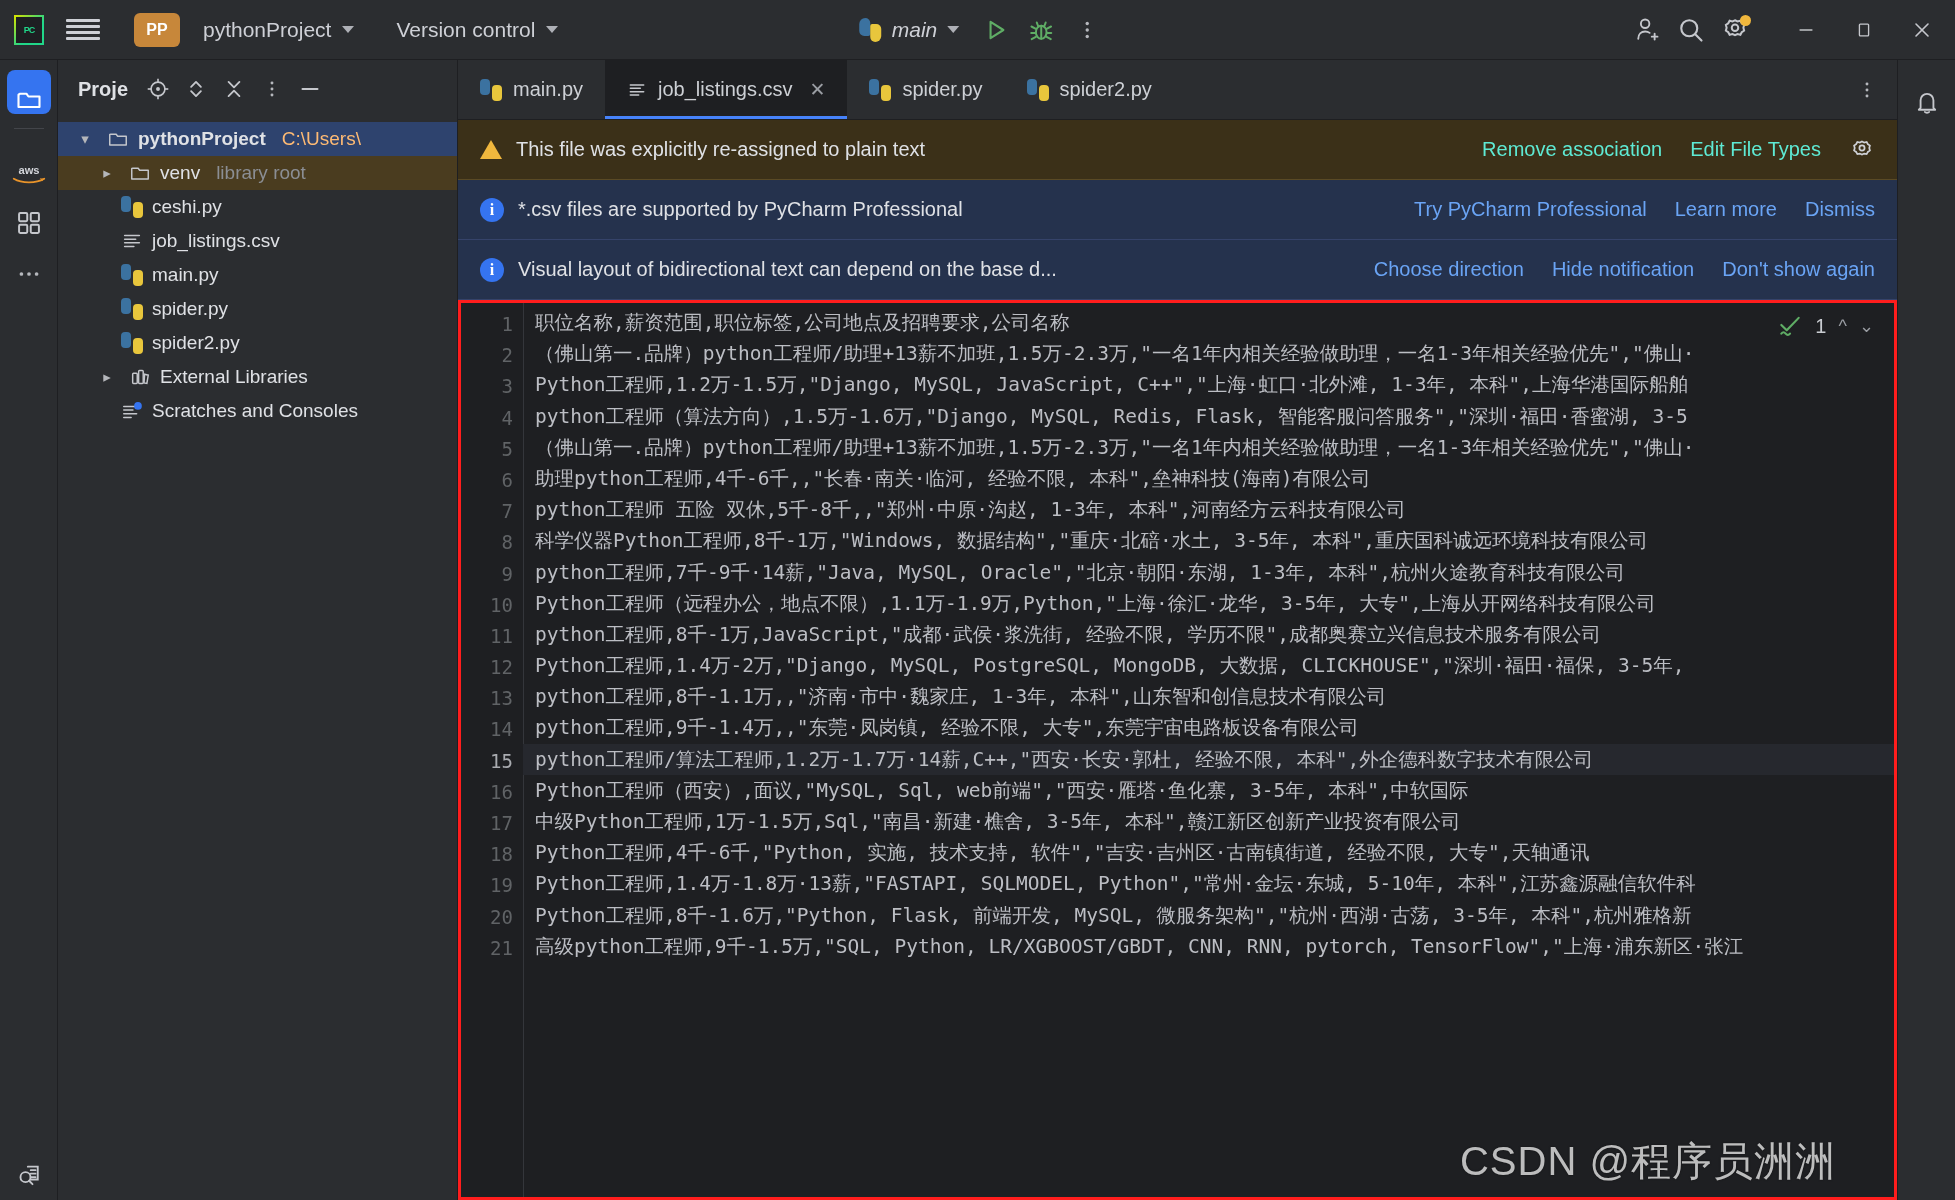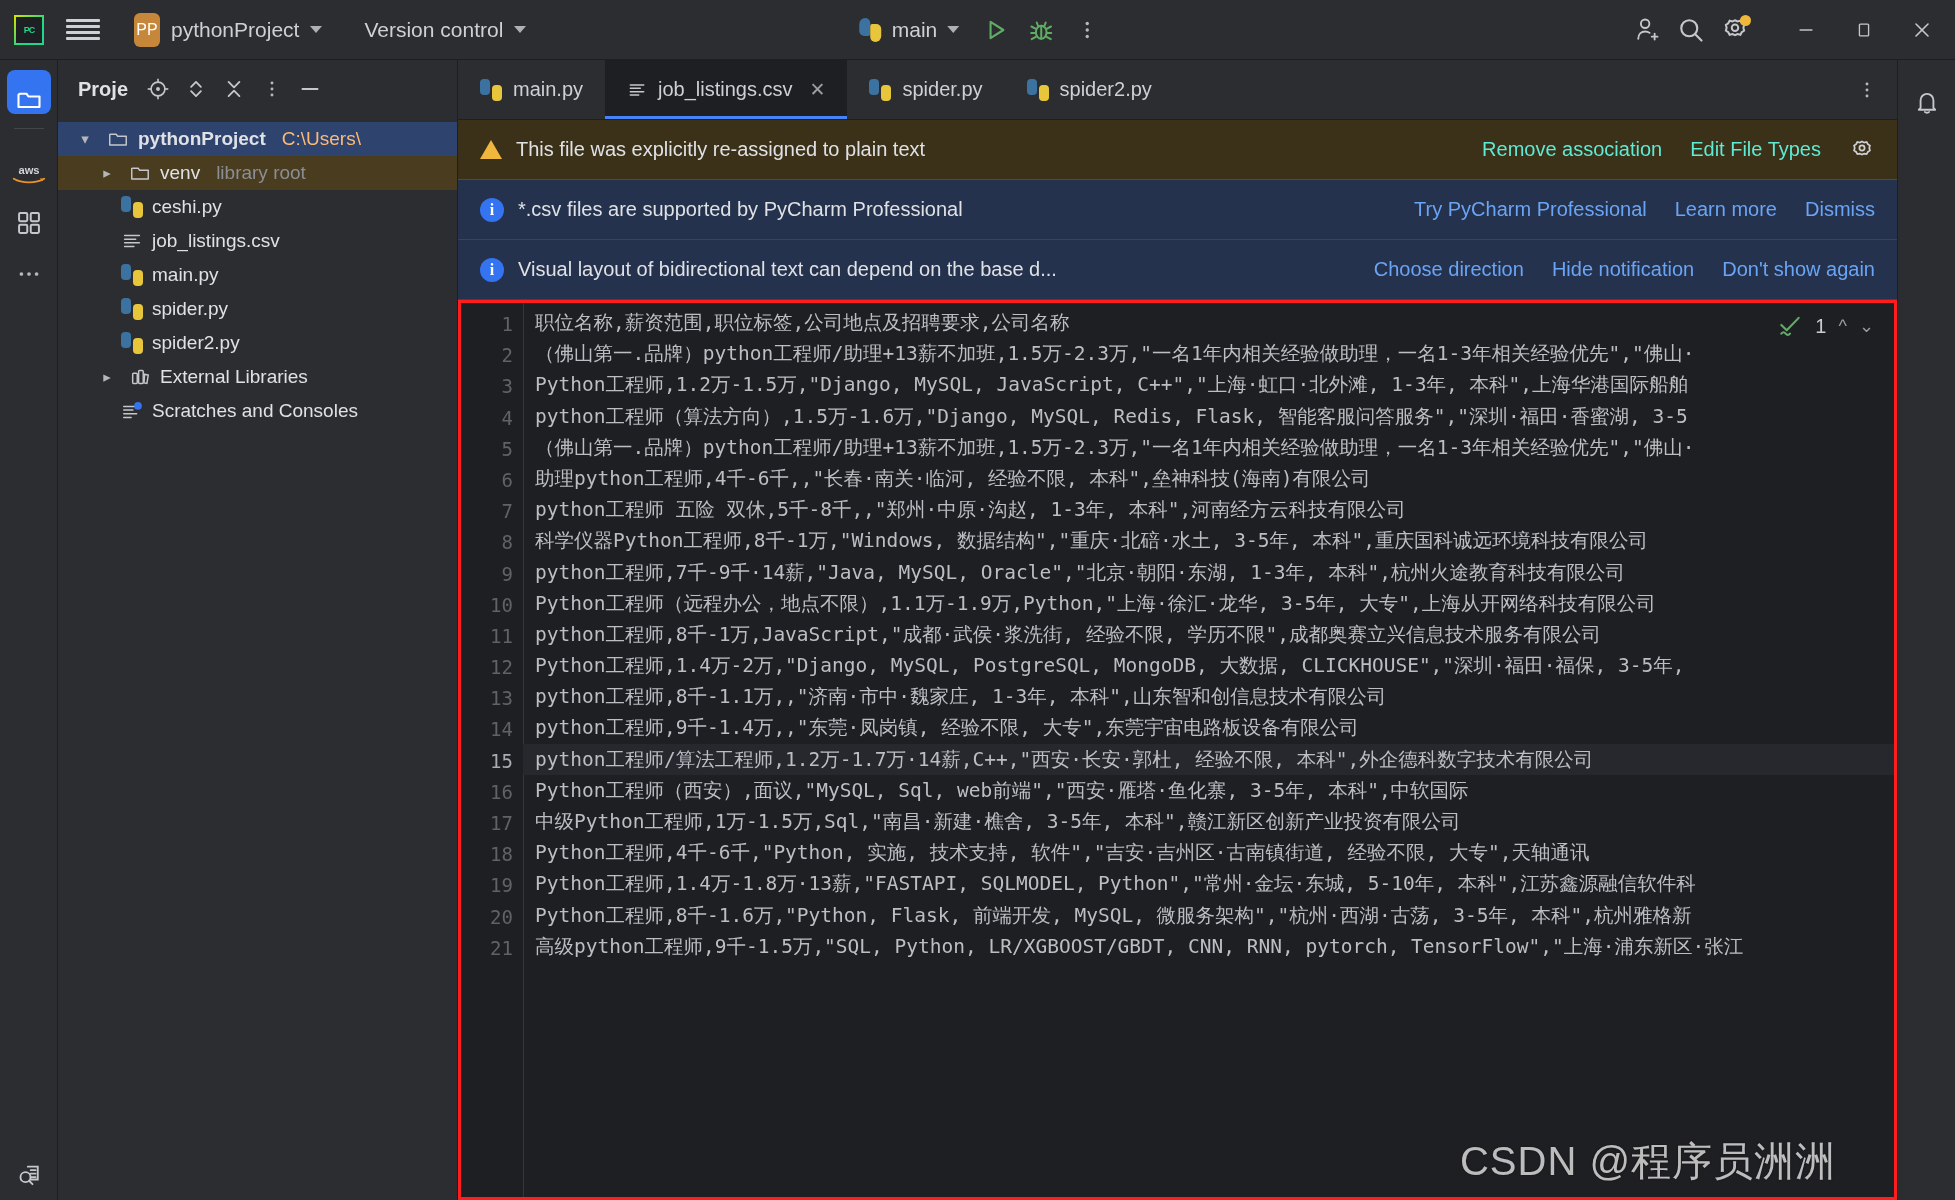--- a/index.html
+++ b/index.html
@@ -25,30 +25,30 @@
     width: 30px; height: 30px; margin-right: 22px;
     background: #1e1f22; border-radius: 3px;
     position: relative; display:flex; align-items:center; justify-content:center;
     border: 2px solid;
     border-image: linear-gradient(135deg, #d6e300 0%, #21d789 60%, #21d789 100%) 1;
   }
   .tb-ide-icon span{ font-size:9px; color:#21d789; font-weight:bold; letter-spacing:-1px;}
   .hamburger { width: 34px; height: 26px; margin-right: 24px; display: flex; flex-direction: column; justify-content: space-between; padding: 2px 0; cursor: pointer;}
   .hamburger i { display:block; height: 3px; background: #ced0d6; border-radius: 1px; }
   .proj-badge {
-    width: 26px; height: 34px; background: #c7873a; border-radius: 6px;
+    width: 46px; height: 34px; background: #c7873a; border-radius: 6px;
     display:flex; align-items:center; justify-content:center;
-    font-size: 16px; font-weight: 400; color:#fff; 
+    font-size: 16px; font-weight: 700; color:#fff; margin-right: 12px;
   }
   .tb-item { display:flex; align-items:center; gap: 11px; font-size: 21px; color: #ced0d6; padding: 6px 10px; border-radius:5px; cursor:pointer; white-space: nowrap;}
   .tb-item.vcs { margin-left: 22px; }
   .chev { width:0;height:0;border-left:6px solid transparent;border-right:6px solid transparent;border-top:7px solid #aeb0b6; display:inline-block; }
 
   .tb-center { position: absolute; left: 50%; transform: translateX(-50%); display:flex; align-items:center; gap: 6px; }
-  .runconf { display:flex; align-items:center; gap:10px; font-size: 21px; color:#ced0d6; padding: 6px 10px; border-radius: 5px; cursor:pointer;}
+  .runconf { display:flex; align-items:center; gap:10px; font-size: 21px; color:#ced0d6; padding: 6px 10px; border-radius: 5px; cursor:pointer;font-style:italic;}
   .pyicon { width:24px;height:24px; position:relative; display:inline-block;}
   .pyicon::before, .pyicon::after{content:"";position:absolute;width:11px;height:18px;border-radius:5px;}
   .pyicon::before{background:#3b72a0;left:1px;top:0;border-top-left-radius:6px;border-bottom-right-radius:2px;}
   .pyicon::after{background:#e8c63c;right:1px;bottom:0;border-bottom-right-radius:6px;border-top-left-radius:2px;}
   .icon-btn{ width:40px;height:40px;display:flex;align-items:center;justify-content:center;border-radius:6px;cursor:pointer;}
 
   .tb-right{ margin-left:auto; display:flex; align-items:center; gap:4px; padding-right: 6px;}
   .win-btn{ width:54px;height:48px;display:flex;align-items:center;justify-content:center;cursor:pointer;}
 
   

